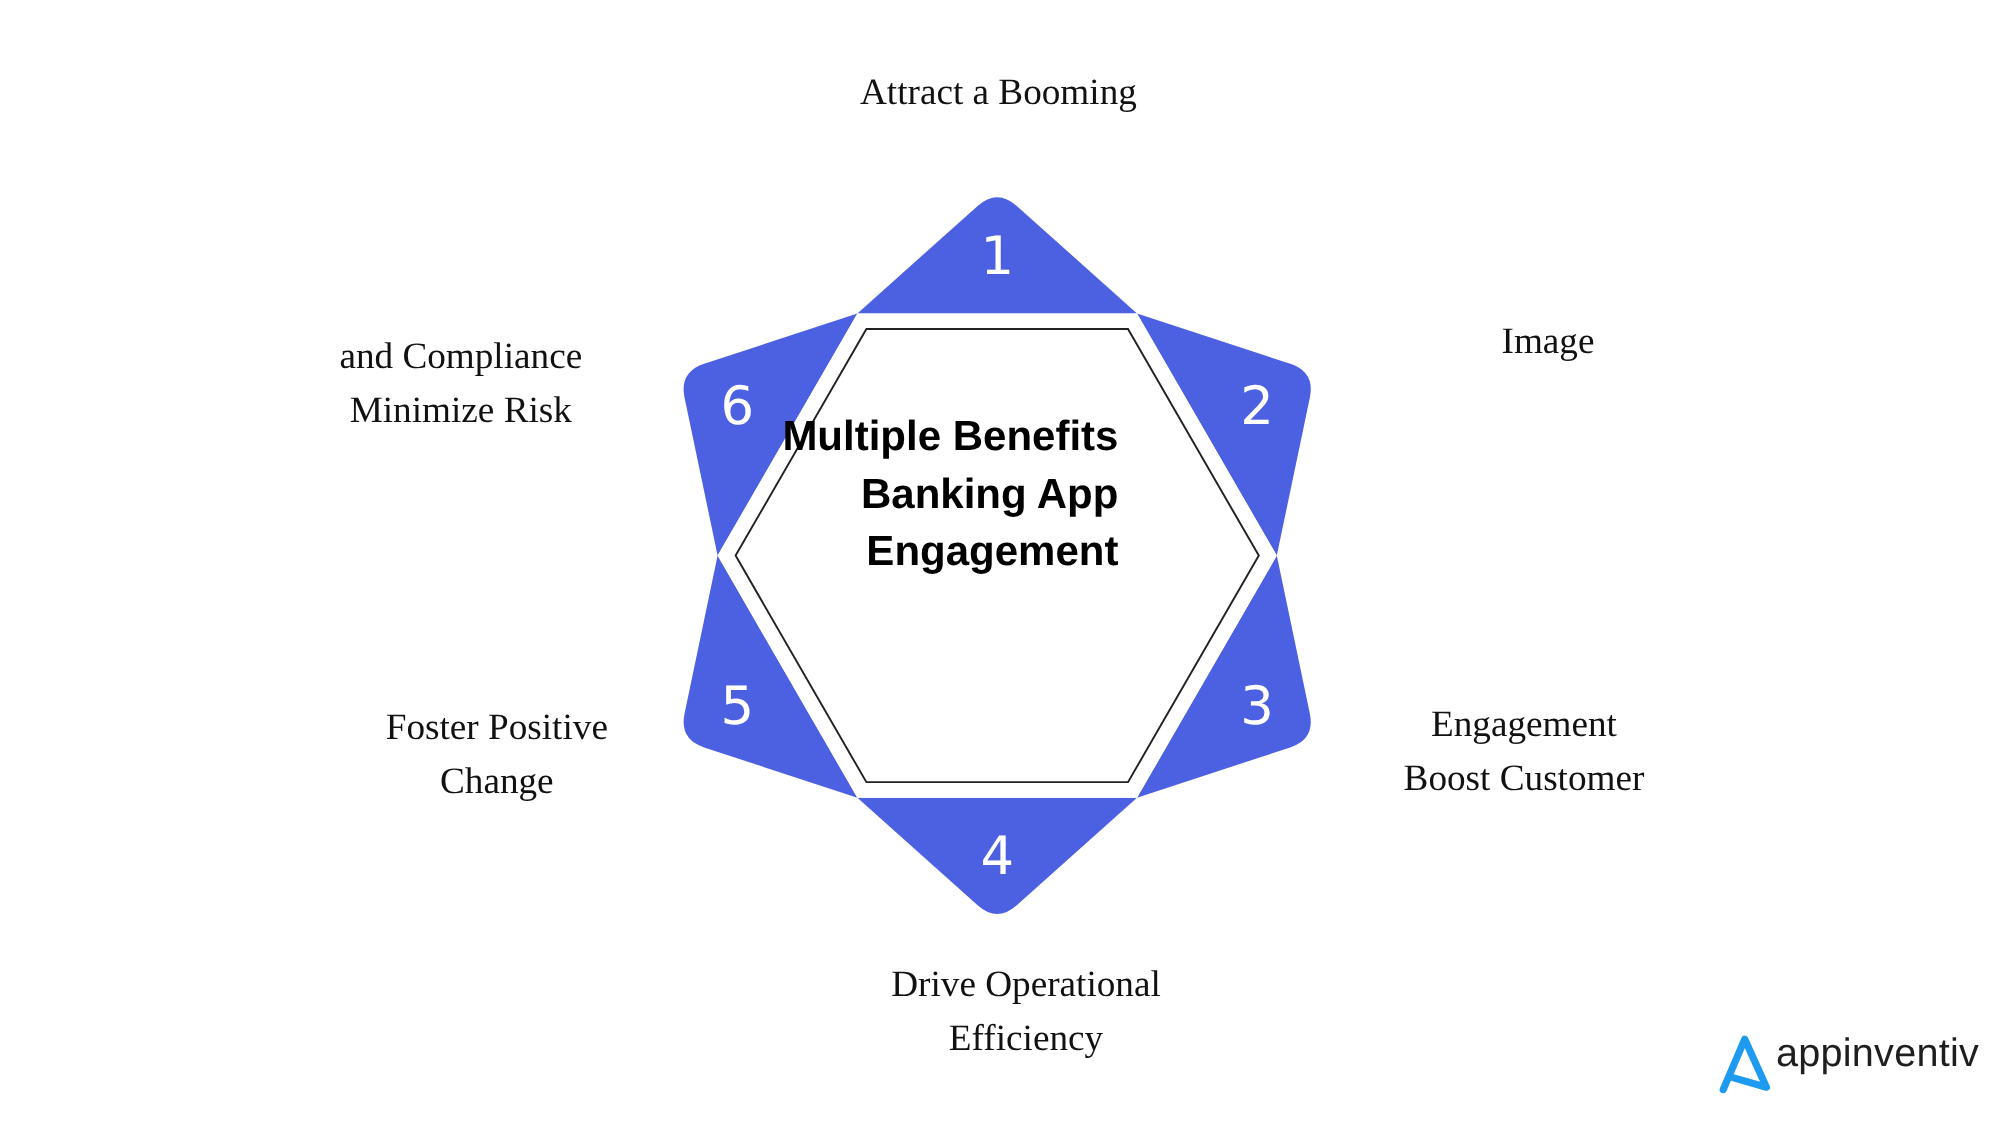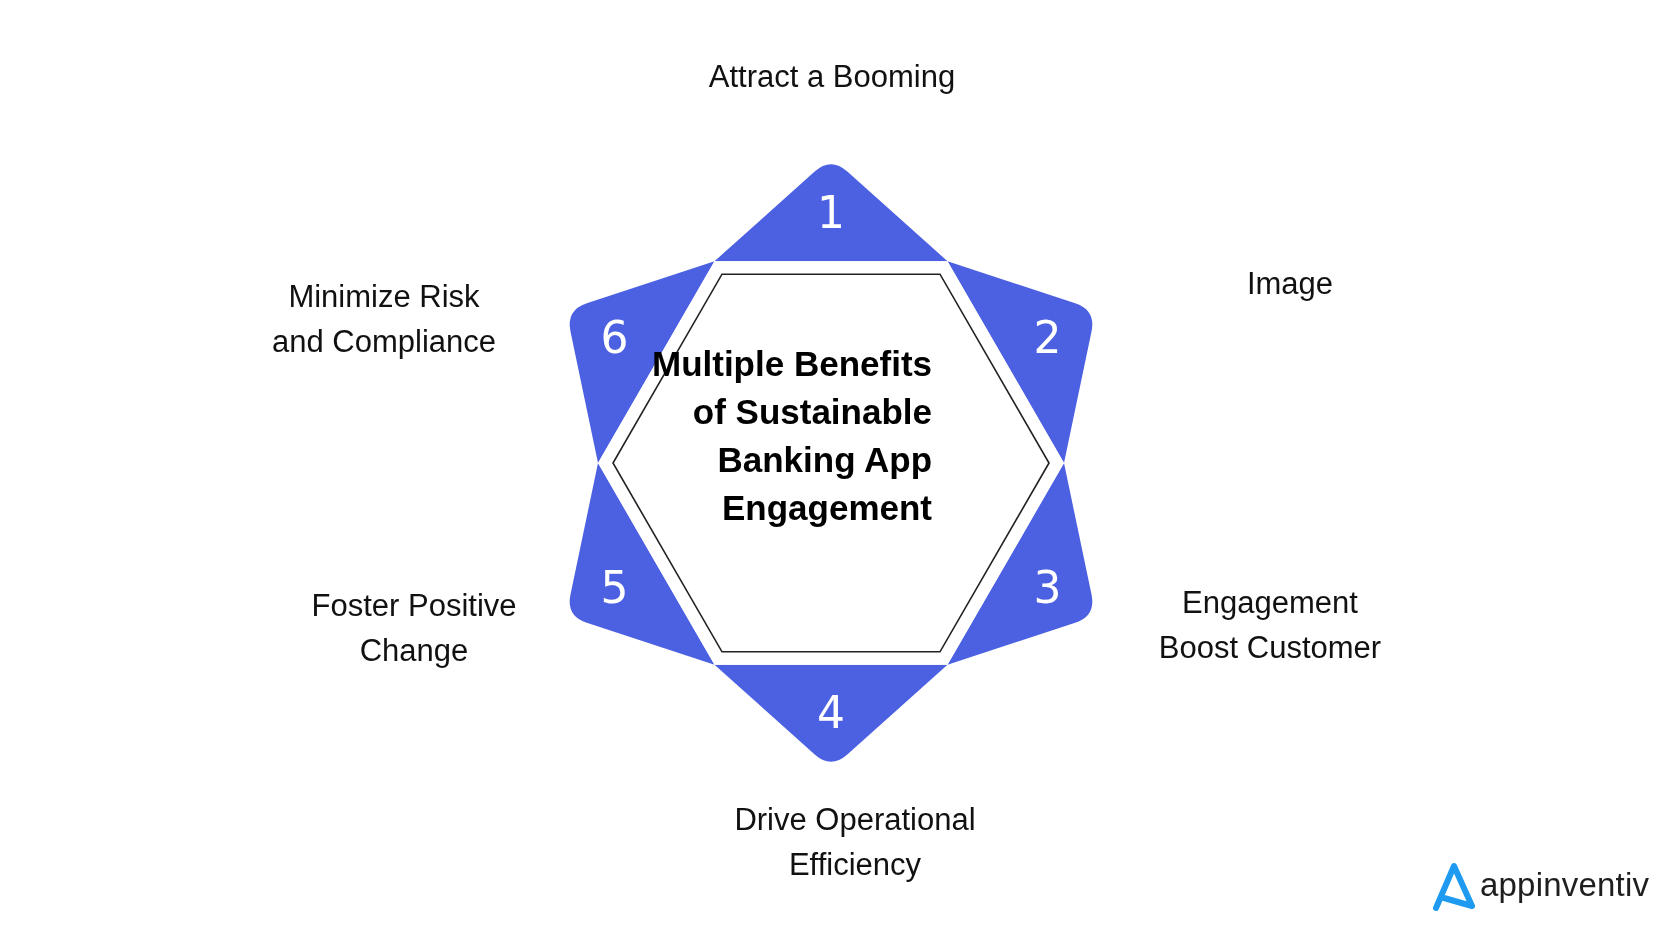--- a/index.html
+++ b/index.html
@@ -1,26 +1,26 @@
 <!DOCTYPE html>
 <html><head>
 <meta charset="utf-8">
 <style>
   html, body { margin:0; padding:0; background:#ffffff; }
   body { width:1668px; height:938px; position:relative; overflow:hidden;
          font-family:"Liberation Sans", "DejaVu Sans", sans-serif; color:#111; }
   #diagram { position:absolute; left:0; top:0; width:1668px; height:938px; }
   .label { position:absolute; text-align:center; font-size:31px; line-height:45px;
-           font-weight:500; color:#111; white-space:nowrap; transform:translateX(-50%); }
+           font-weight:500; color:#111; white-space:nowrap; transform:translateX(-50%);font-family:Liberation Serif, serif; }
   .label span { display:block; }
   .center-title { position:absolute; left:792px; top:340px; transform:translateX(-50%);
            text-align:right; font-size:35px; line-height:48px; font-weight:bold; color:#000; white-space:nowrap; }
   .center-title span { display:block; }
   .num { font-family:"DejaVu Sans", sans-serif; font-size:44px; fill:#ffffff; font-weight:500; }
-  .logo { position:absolute; left:1432px; top:862px; height:50px; display:flex; align-items:center; }
+  .logo { position:absolute; left:1432px; top:862px; height:50px; display:flex; align-items:flex-start; }
   .logo-text { font-size:33px; color:#1e1e1e; letter-spacing:0.2px; margin-left:4px; margin-top:-4px; }
 </style>
 </head>
 <body>
 
 <svg id="diagram" width="1668" height="938" viewBox="0 0 1668 938">
   <g id="triangles">
       <path d="M714.5,261.21608091822577 L814.69,171.5902513285516 Q831,157 847.31,171.5902513285516 L947.5,261.21608091822577 Z" fill="#4C60E2"></path>
       <path d="M947.5,261.21608091822577 L1075.2132452599128,303.1702513285516 Q1096.0037735580381,310 1091.5232452599128,331.42 L1064,463 Z" fill="#4C60E2"></path>
       <path d="M1064,463 L1091.5232452599128,594.58 Q1096.0037735580381,616 1075.2132452599128,622.8297486714484 L947.5,664.7839190817742 Z" fill="#4C60E2"></path>
@@ -35,21 +35,20 @@
       <text x="1047.5063509461097" y="353" text-anchor="middle" class="num">2</text>
       <text x="1047.5063509461097" y="603" text-anchor="middle" class="num">3</text>
       <text x="831" y="728" text-anchor="middle" class="num">4</text>
       <text x="614.4936490538903" y="603" text-anchor="middle" class="num">5</text>
       <text x="614.4936490538903" y="353" text-anchor="middle" class="num">6</text>
     </g>
 </svg>
 
 <div class="center-title">
   <span>Multiple Benefits</span>
-  <span>of Sustainable</span>
   <span>Banking App</span>
   <span>Engagement</span>
 </div>
 
 <div class="label" style="left:832px; top:54px;">
   <span>Attract a Booming</span>
 </div>
 <div class="label" style="left:1290px; top:261px;">
   <span>Image</span>
 </div>
@@ -59,22 +58,22 @@
 </div>
 <div class="label" style="left:855px; top:797px;">
   <span>Drive Operational</span>
   <span>Efficiency</span>
 </div>
 <div class="label" style="left:414px; top:583px;">
   <span>Foster Positive</span>
   <span>Change</span>
 </div>
 <div class="label" style="left:384px; top:274px;">
+  <span>and Compliance</span>
   <span>Minimize Risk</span>
-  <span>and Compliance</span>
 </div>
 
 <div class="logo">
   <svg width="44" height="50" viewBox="0 0 44 50">
     <path id="logo-path" d="M4 46 L22 4 L40 44 L12 36" fill="none" stroke-width="6" stroke-linecap="round" stroke-linejoin="round" stroke="#1E9BF0"></path>
   </svg>
   <span class="logo-text">appinventiv</span>
 </div>
 
 </body></html>

